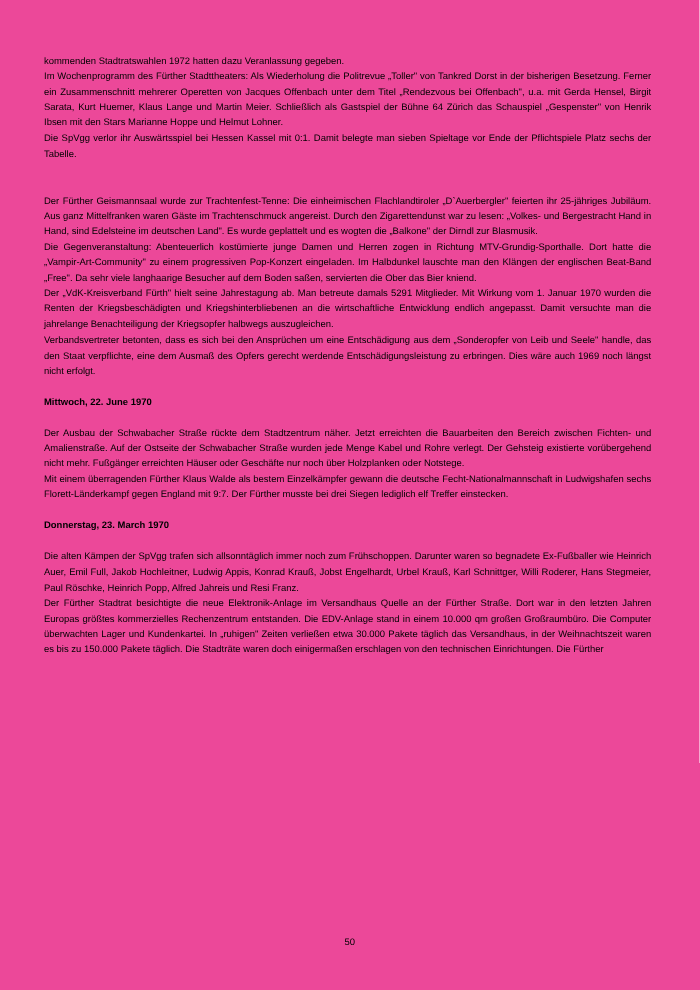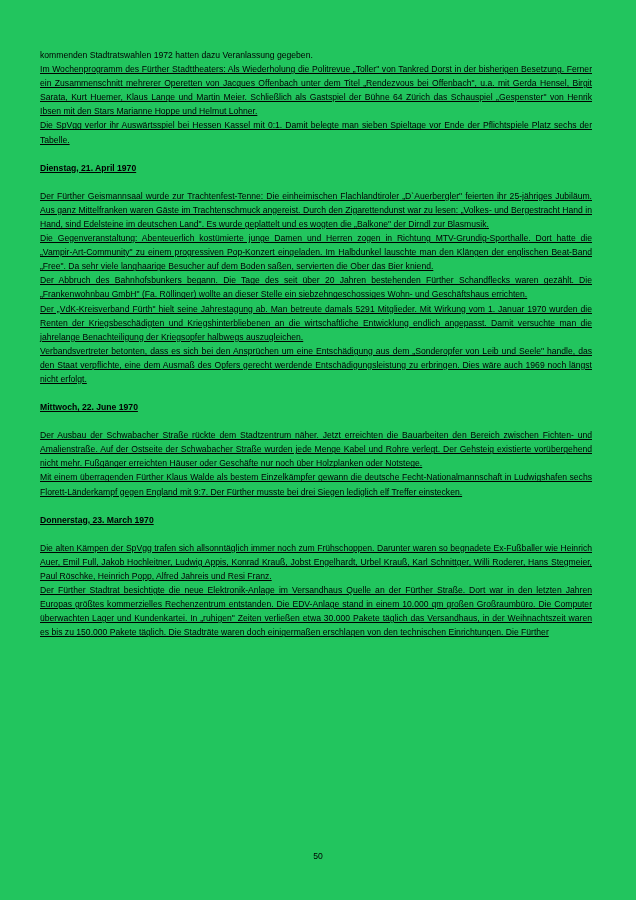--- a/index.html
+++ b/index.html
@@ -12,66 +12,64 @@
     height: 900px;
     font-family: "Liberation Sans", sans-serif;
     color: #000000;
   }
   .page {
     position: relative;
     width: 636px;
     height: 900px;
     box-sizing: border-box;
     padding: 48px 44px 40px 40px;
-    background: #22c55e;
+    background: #ec4899;
   }
   .content {
     font-size: 8.6px;
     line-height: 14.1px;
     text-align: left;
   }
   .para {
     margin: 0;
     font-size: 8.6px;
     line-height: 14.1px;
     text-align: justify;
     text-justify: inter-word;
   }
   .heading {
     margin: 0;
     font-size: 8.6px;
     line-height: 14.1px;
     font-weight: bold;
   }
   .spacer-sm { height: 14px; }
-  .block + .block { margin-top: 0; text-decoration: underline; }
+  .block + .block { margin-top: 0; }
   .page-number {
     position: absolute;
     left: 0;
     right: 0;
     bottom: 38px;
     text-align: center;
     font-size: 8.6px;
     line-height: 12px;
   }
 </style>
 </head>
 <body>
 
 <div class="page">
   <div class="content" id="doc-body">
       <p class="para block">kommenden Stadtratswahlen 1972 hatten dazu Veranlassung gegeben.</p>
       <p class="para block">Im Wochenprogramm des Fürther Stadttheaters: Als Wiederholung die Politrevue „Toller" von Tankred Dorst in der bisherigen Besetzung. Ferner ein Zusammenschnitt mehrerer Operetten von Jacques Offenbach unter dem Titel „Rendezvous bei Offenbach", u.a. mit Gerda Hensel, Birgit Sarata, Kurt Huemer, Klaus Lange und Martin Meier. Schließlich als Gastspiel der Bühne 64 Zürich das Schauspiel „Gespenster" von Henrik Ibsen mit den Stars Marianne Hoppe und Helmut Lohner.</p>
       <p class="para block">Die SpVgg verlor ihr Auswärtsspiel bei Hessen Kassel mit 0:1. Damit belegte man sieben Spieltage vor Ende der Pflichtspiele Platz sechs der Tabelle.</p>
       <div class="spacer-sm block"></div>
-      <p class="heading block">Dienstag, 21. April 1970</p>
       <div class="spacer-sm block"></div>
       <p class="para block">Der Fürther Geismannsaal wurde zur Trachtenfest-Tenne: Die einheimischen Flachlandtiroler „D`Auerbergler" feierten ihr 25-jähriges Jubiläum. Aus ganz Mittelfranken waren Gäste im Trachtenschmuck angereist. Durch den Zigarettendunst war zu lesen: „Volkes- und Bergestracht Hand in Hand, sind Edelsteine im deutschen Land". Es wurde geplattelt und es wogten die „Balkone" der Dirndl zur Blasmusik.</p>
       <p class="para block">Die Gegenveranstaltung: Abenteuerlich kostümierte junge Damen und Herren zogen in Richtung MTV-Grundig-Sporthalle. Dort hatte die „Vampir-Art-Community" zu einem progressiven Pop-Konzert eingeladen. Im Halbdunkel lauschte man den Klängen der englischen Beat-Band „Free". Da sehr viele langhaarige Besucher auf dem Boden saßen, servierten die Ober das Bier kniend.</p>
-      <p class="para block">Der Abbruch des Bahnhofsbunkers begann. Die Tage des seit über 20 Jahren bestehenden Fürther Schandflecks waren gezählt. Die „Frankenwohnbau GmbH" (Fa. Röllinger) wollte an dieser Stelle ein siebzehngeschossiges Wohn- und Geschäftshaus errichten.</p>
       <p class="para block">Der „VdK-Kreisverband Fürth" hielt seine Jahrestagung ab. Man betreute damals 5291 Mitglieder. Mit Wirkung vom 1. Januar 1970 wurden die Renten der Kriegsbeschädigten und Kriegshinterbliebenen an die wirtschaftliche Entwicklung endlich angepasst. Damit versuchte man die jahrelange Benachteiligung der Kriegsopfer halbwegs auszugleichen.</p>
       <p class="para block">Verbandsvertreter betonten, dass es sich bei den Ansprüchen um eine Entschädigung aus dem „Sonderopfer von Leib und Seele" handle, das den Staat verpflichte, eine dem Ausmaß des Opfers gerecht werdende Entschädigungsleistung zu erbringen. Dies wäre auch 1969 noch längst nicht erfolgt.</p>
       <div class="spacer-sm block"></div>
       <p class="heading block">Mittwoch, 22. June 1970</p>
       <div class="spacer-sm block"></div>
       <p class="para block">Der Ausbau der Schwabacher Straße rückte dem Stadtzentrum näher. Jetzt erreichten die Bauarbeiten den Bereich zwischen Fichten- und Amalienstraße. Auf der Ostseite der Schwabacher Straße wurden jede Menge Kabel und Rohre verlegt. Der Gehsteig existierte vorübergehend nicht mehr. Fußgänger erreichten Häuser oder Geschäfte nur noch über Holzplanken oder Notstege.</p>
       <p class="para block">Mit einem überragenden Fürther Klaus Walde als bestem Einzelkämpfer gewann die deutsche Fecht-Nationalmannschaft in Ludwigshafen sechs Florett-Länderkampf gegen England mit 9:7. Der Fürther musste bei drei Siegen lediglich elf Treffer einstecken.</p>
       <div class="spacer-sm block"></div>
       <p class="heading block">Donnerstag, 23. March 1970</p>
       <div class="spacer-sm block"></div>

